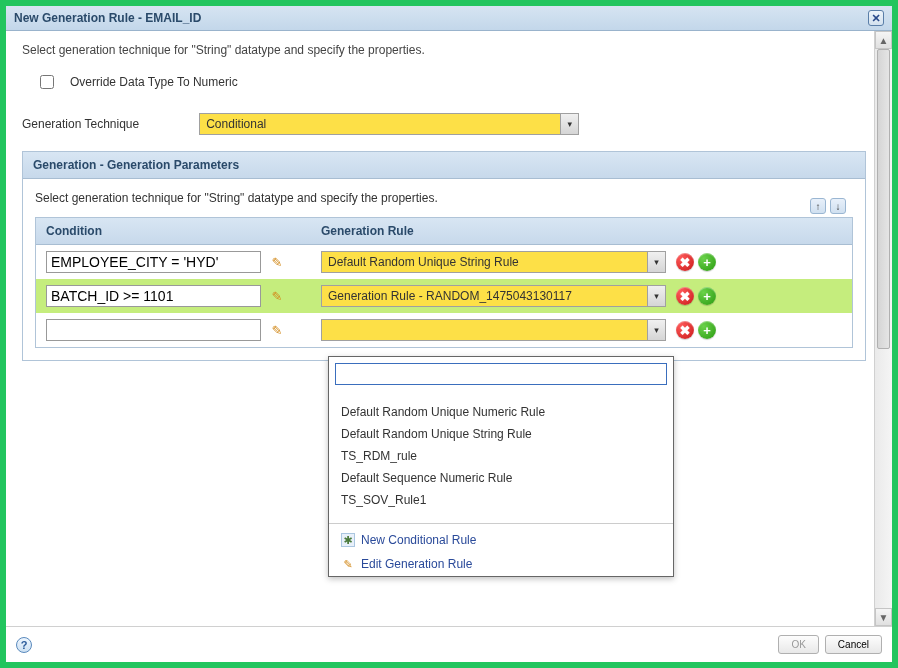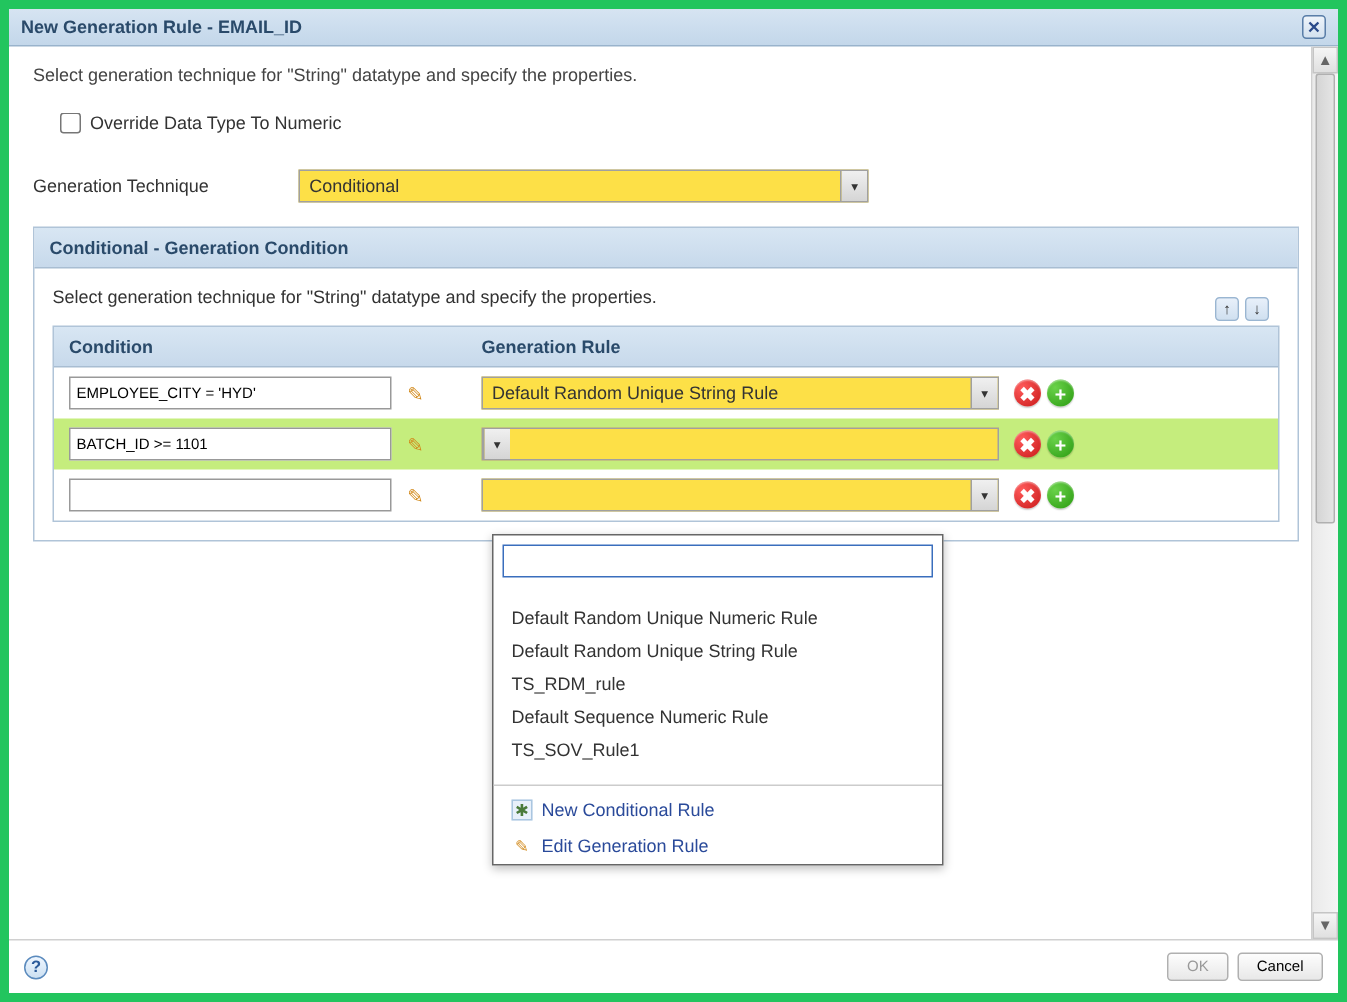--- a/index.html
+++ b/index.html
@@ -87,21 +87,21 @@
       border: 1px solid #b0b0b0;
       border-radius: 2px;
     }
     .intro-text {
       margin-bottom: 18px;
       color: #444;
     }
     .checkbox-row {
       display: flex;
       align-items: flex-end;
-      gap: 6px;
+      gap: 16px;
       margin-bottom: 24px;
       margin-left: 18px;
     }
     .checkbox-row input[type="checkbox"] {
       width: 14px;
       height: 14px;
     }
     .tech-row {
       display: flex;
       align-items: center;
@@ -178,21 +178,21 @@
     }
     .row-highlight {
       background: #c5ed7d;
     }
     .row .cond-input {
       width: 215px;
       height: 22px;
       border: 1px solid #999;
       padding: 4px 4px;
       font-family: inherit;
-      font-size: 10px;
+      font-size: 14px;
     }
     .edit-pencil {
       width: 16px;
       height: 16px;
       margin-left: 8px;
       display: flex;
       align-items: center;
       justify-content: center;
       font-size: 13px;
       color: #d28a1c;
@@ -217,21 +217,21 @@
       font-weight: bold;
       font-size: 13px;
       box-shadow: inset 0 1px 1px rgba(255,255,255,0.4), 0 1px 1px rgba(0,0,0,0.2);
     }
     .circle-delete { background: radial-gradient(circle at 30% 30%, #ff5a5a, #c81818); }
     .circle-add { background: radial-gradient(circle at 30% 30%, #6ad24a, #2a9a10); }
     .dropdown {
       position: absolute;
       left: 328px;
       top: 356px;
-      width: 301px;
+      width: 346px;
       background: #fff;
       border: 1px solid #666;
       z-index: 10;
       box-shadow: 0 2px 6px rgba(0,0,0,0.25);
     }
     .dropdown .search {
       margin: 6px;
       height: 22px;
       border: 1px solid #3a6ebd;
       width: calc(100% - 12px);
@@ -343,21 +343,21 @@
 
       <div class="tech-row">
         <span>Generation Technique</span>
         <div class="select-box technique-select">
           <span class="select-value">Conditional</span>
           <span class="select-arrow">▾</span>
         </div>
       </div>
 
       <div class="panel">
-        <div class="panel-header">Conditional - Generation Condition</div>
+        <div class="panel-header">Generation - Generation Parameters</div>
         <div class="panel-body">
           <p>Select generation technique for "String" datatype and specify the properties.</p>
 
           <div class="inner-panel">
 
             <div class="header-icons">
               <span class="arrow-nav">↑</span>
               <span class="arrow-nav">↓</span>
             </div>
 
@@ -376,20 +376,21 @@
               <div class="row-actions">
                 <span class="circle-btn circle-delete">✖</span>
                 <span class="circle-btn circle-add">+</span>
               </div>
             </div>
 
             <div class="row row-highlight">
               <input class="cond-input" value="BATCH_ID &gt;= 1101" style="">
               <span class="edit-pencil">✎</span>
               <div class="select-box rule-select">
+                <span class="select-value">Generation Rule - RANDOM_1475043130117</span>
                 <span class="select-arrow">▾</span>
               </div>
               <div class="row-actions">
                 <span class="circle-btn circle-delete">✖</span>
                 <span class="circle-btn circle-add">+</span>
               </div>
             </div>
 
             <div class="row">
               <input class="cond-input" value="" style="">

